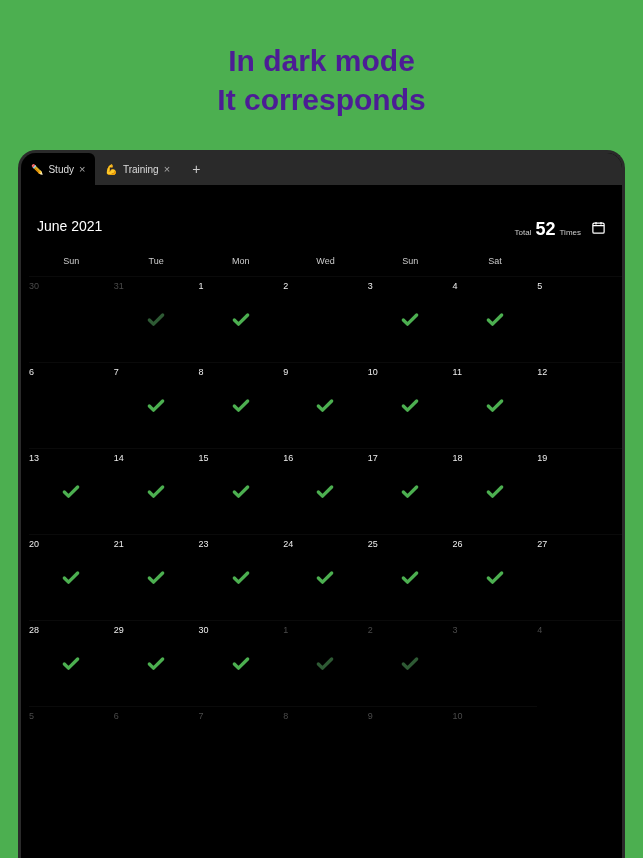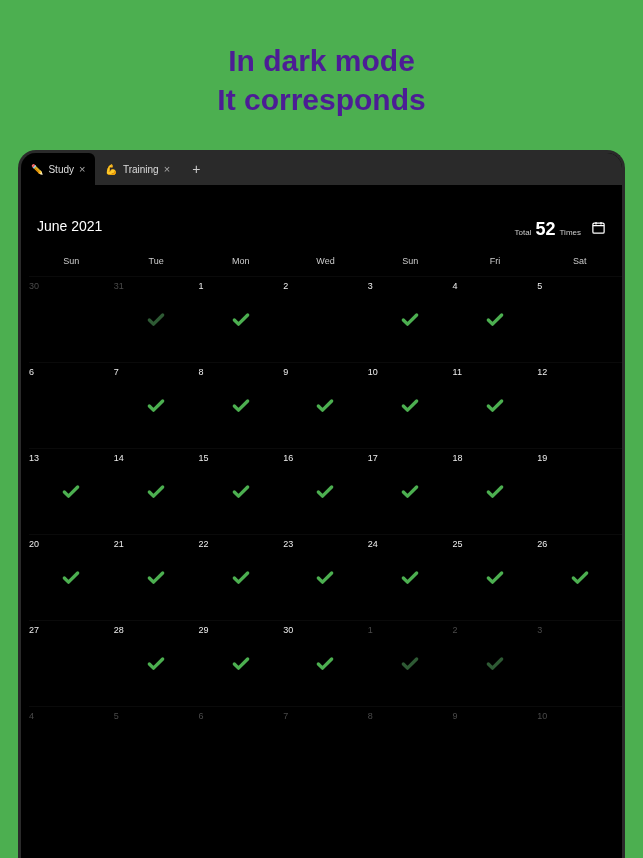--- a/index.html
+++ b/index.html
@@ -142,21 +142,20 @@
       </span>
     </div>
   </div>
 
   <div class="grid" id="dow-row">
       <div class="dow">Sun</div>
       <div class="dow">Tue</div>
       <div class="dow">Mon</div>
       <div class="dow">Wed</div>
       <div class="dow">Sun</div>
-      <div class="dow">Fri</div>
       <div class="dow">Sat</div>
     </div>
   <div class="grid" id="days-grid">
       <div class="cell">
         <div class="day-num muted">30</div>
       </div>
       <div class="cell">
         <div class="day-num muted">31</div>
         <div class="check muted">
           <svg width="20" height="20" viewBox="0 0 24 24" fill="none">
@@ -301,28 +300,20 @@
       </div>
       <div class="cell">
         <div class="day-num">21</div>
         <div class="check">
           <svg width="20" height="20" viewBox="0 0 24 24" fill="none">
             <path d="M4 12l5 5L20 6" stroke="#4CAF50" stroke-width="4" stroke-linecap="round" stroke-linejoin="round"></path>
           </svg>
         </div>
       </div>
       <div class="cell">
-        <div class="day-num">22</div>
-        <div class="check">
-          <svg width="20" height="20" viewBox="0 0 24 24" fill="none">
-            <path d="M4 12l5 5L20 6" stroke="#4CAF50" stroke-width="4" stroke-linecap="round" stroke-linejoin="round"></path>
-          </svg>
-        </div>
-      </div>
-      <div class="cell">
         <div class="day-num">23</div>
         <div class="check">
           <svg width="20" height="20" viewBox="0 0 24 24" fill="none">
             <path d="M4 12l5 5L20 6" stroke="#4CAF50" stroke-width="4" stroke-linecap="round" stroke-linejoin="round"></path>
           </svg>
         </div>
       </div>
       <div class="cell">
         <div class="day-num">24</div>
         <div class="check">

